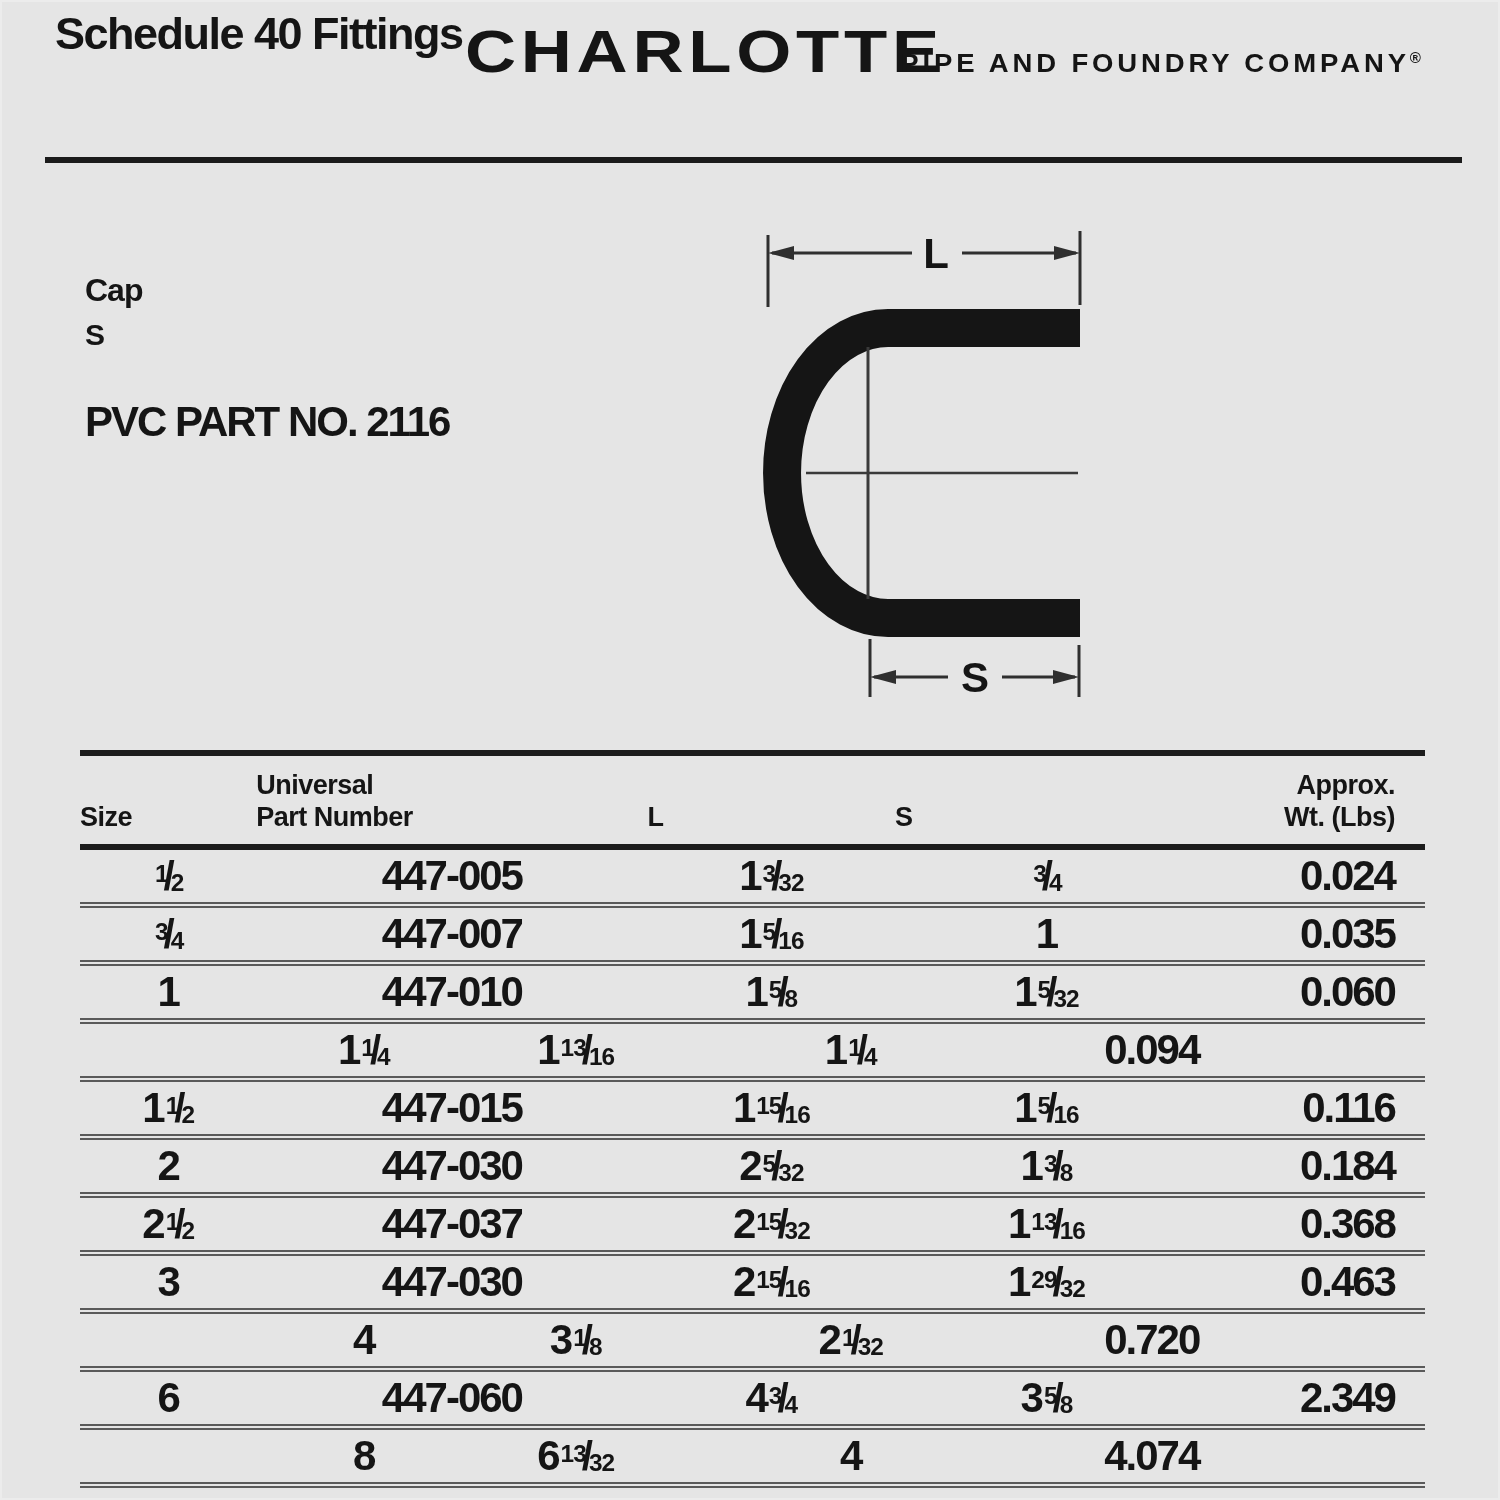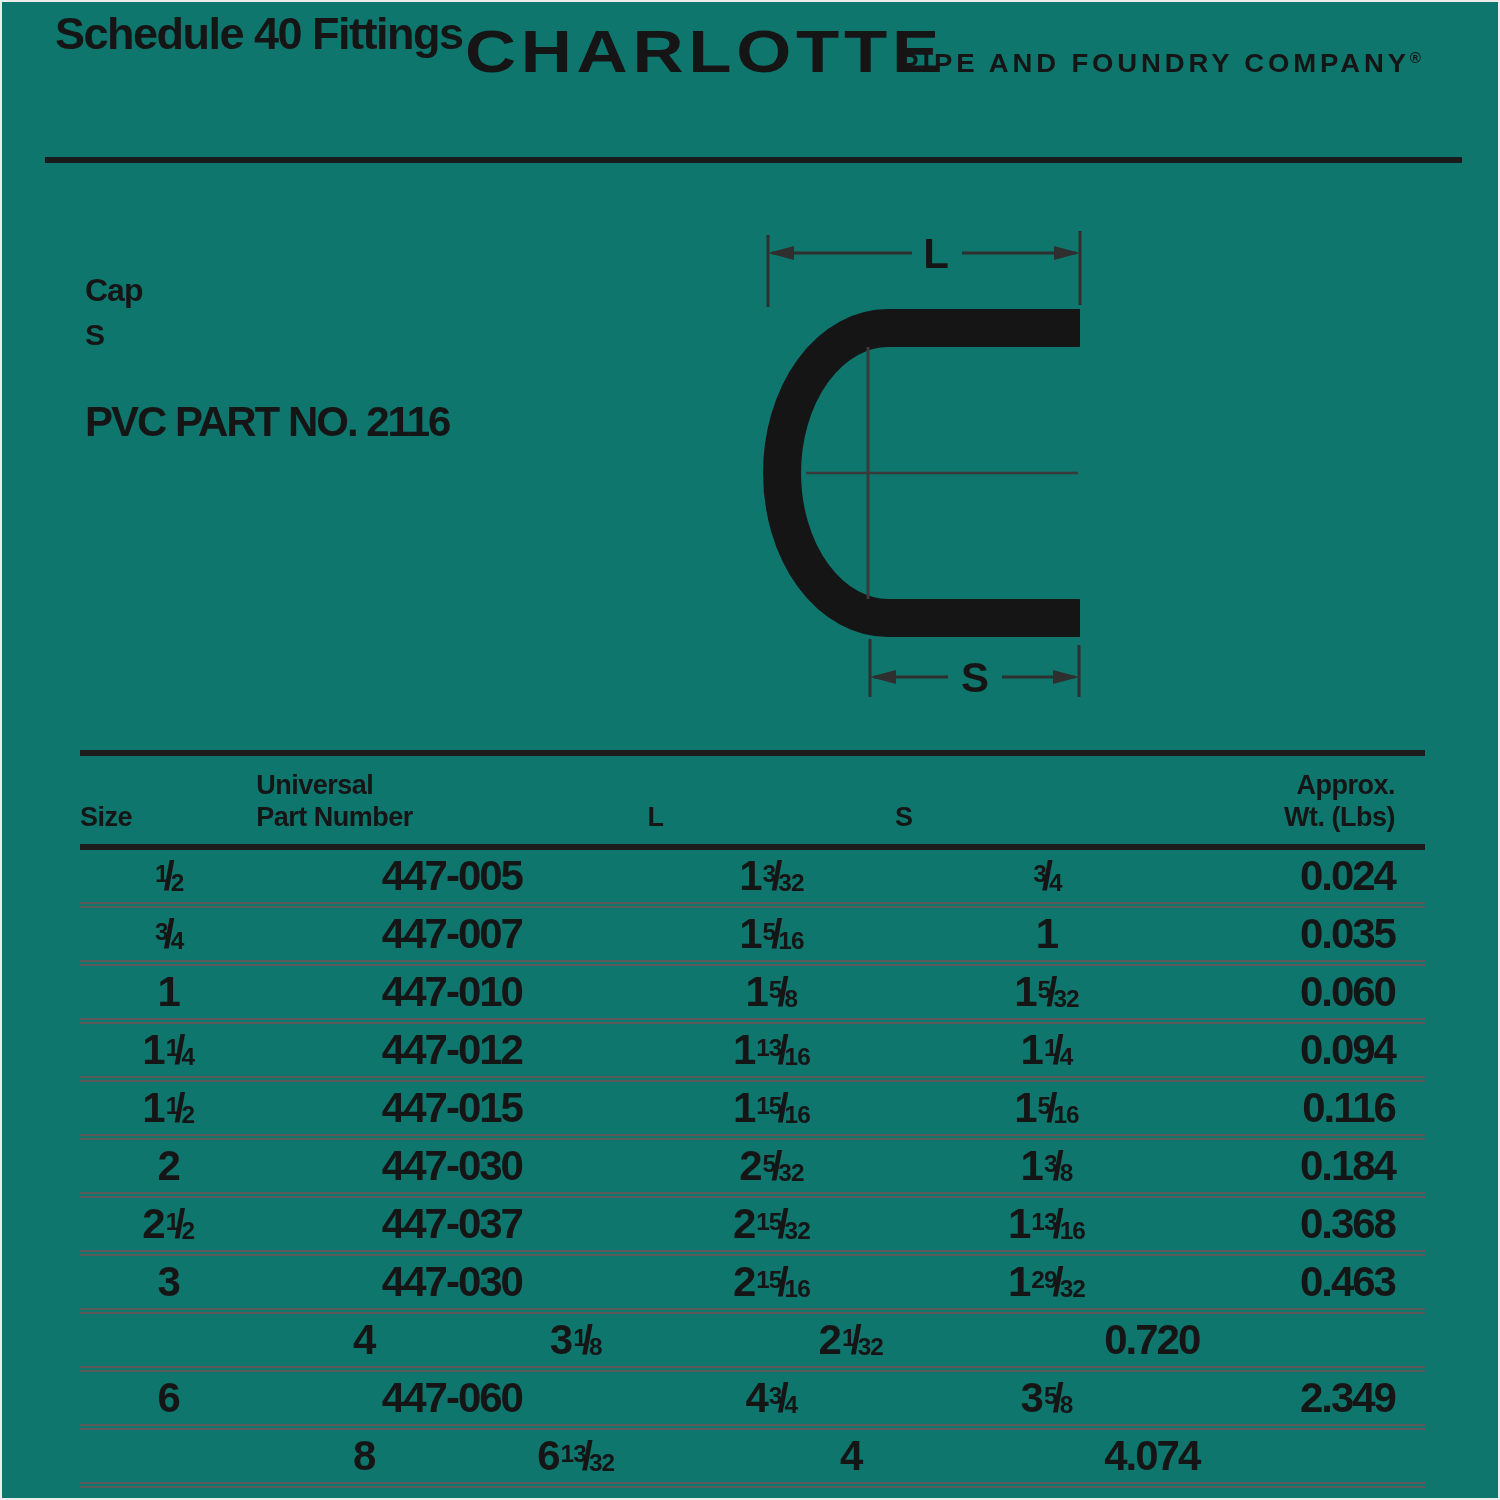--- a/index.html
+++ b/index.html
@@ -1,19 +1,19 @@
 <!DOCTYPE html>
 <html><head>
 <meta charset="utf-8">
 <style>
   * { margin:0; padding:0; box-sizing:border-box; }
   html,body { background:#ffffff; }
   .page {
     position:relative; width:1500px; height:1500px;
-    background:#0f766e; color:#151515; overflow:hidden;
+    background:#e5e5e5; color:#151515; overflow:hidden;
     font-family:"Liberation Sans","DejaVu Sans",sans-serif;
     box-shadow: inset 0 0 0 2px #ececec;
   }
 
   
   .doc-title {
     position:absolute; left:55px; top:8px;
     font-size:45px; font-weight:bold; letter-spacing:-1.5px;
   }
   .brand { position:absolute; right:75px; top:20px; text-align:right; }
@@ -148,21 +148,20 @@
         </div>
         <div class="trow">
           <div class="td col-size">1</div>
           <div class="td col-part">447-010</div>
           <div class="td col-l">1<span class="fr"><sup>5</sup><span class="sl">/</span><sub>8</sub></span></div>
           <div class="td col-s">1<span class="fr"><sup>5</sup><span class="sl">/</span><sub>32</sub></span></div>
           <div class="td col-wt">0.060</div>
         </div>
         <div class="trow">
           <div class="td col-size">1<span class="fr"><sup>1</sup><span class="sl">/</span><sub>4</sub></span></div>
-          <div class="td col-part">447-012</div>
           <div class="td col-l">1<span class="fr"><sup>13</sup><span class="sl">/</span><sub>16</sub></span></div>
           <div class="td col-s">1<span class="fr"><sup>1</sup><span class="sl">/</span><sub>4</sub></span></div>
           <div class="td col-wt">0.094</div>
         </div>
         <div class="trow">
           <div class="td col-size">1<span class="fr"><sup>1</sup><span class="sl">/</span><sub>2</sub></span></div>
           <div class="td col-part">447-015</div>
           <div class="td col-l">1<span class="fr"><sup>15</sup><span class="sl">/</span><sub>16</sub></span></div>
           <div class="td col-s">1<span class="fr"><sup>5</sup><span class="sl">/</span><sub>16</sub></span></div>
           <div class="td col-wt">0.116</div>

